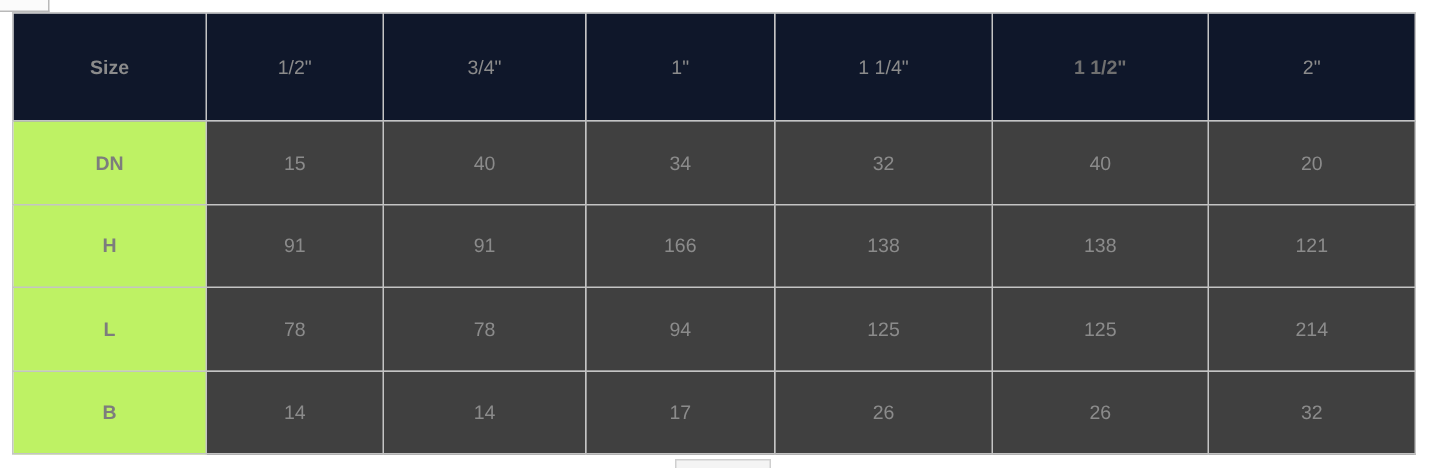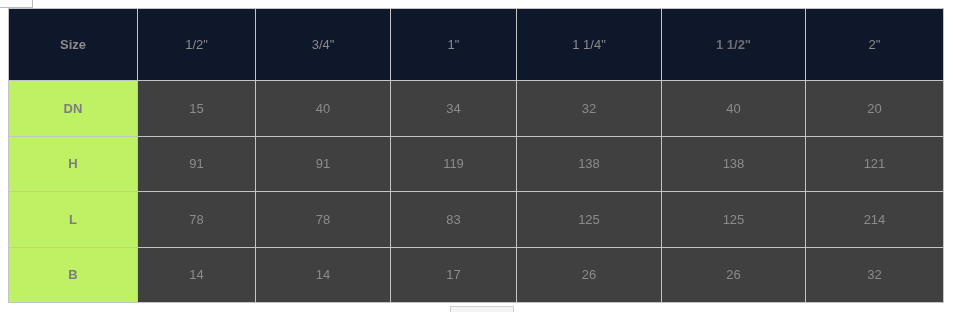--- a/index.html
+++ b/index.html
@@ -133,31 +133,31 @@
         <td>34</td>
         <td>32</td>
         <td>40</td>
         <td>20</td>
       </tr>
 
       <tr class="data-row">
         <td class="row-label">H</td>
         <td>91</td>
         <td>91</td>
-        <td>119</td>
+        <td>166</td>
         <td>138</td>
         <td>138</td>
         <td>121</td>
       </tr>
 
       <tr class="data-row">
         <td class="row-label">L</td>
         <td>78</td>
         <td>78</td>
-        <td>83</td>
+        <td>94</td>
         <td>125</td>
         <td>125</td>
         <td>214</td>
       </tr>
 
       <tr class="data-row">
         <td class="row-label">B</td>
         <td>14</td>
         <td>14</td>
         <td>17</td>

